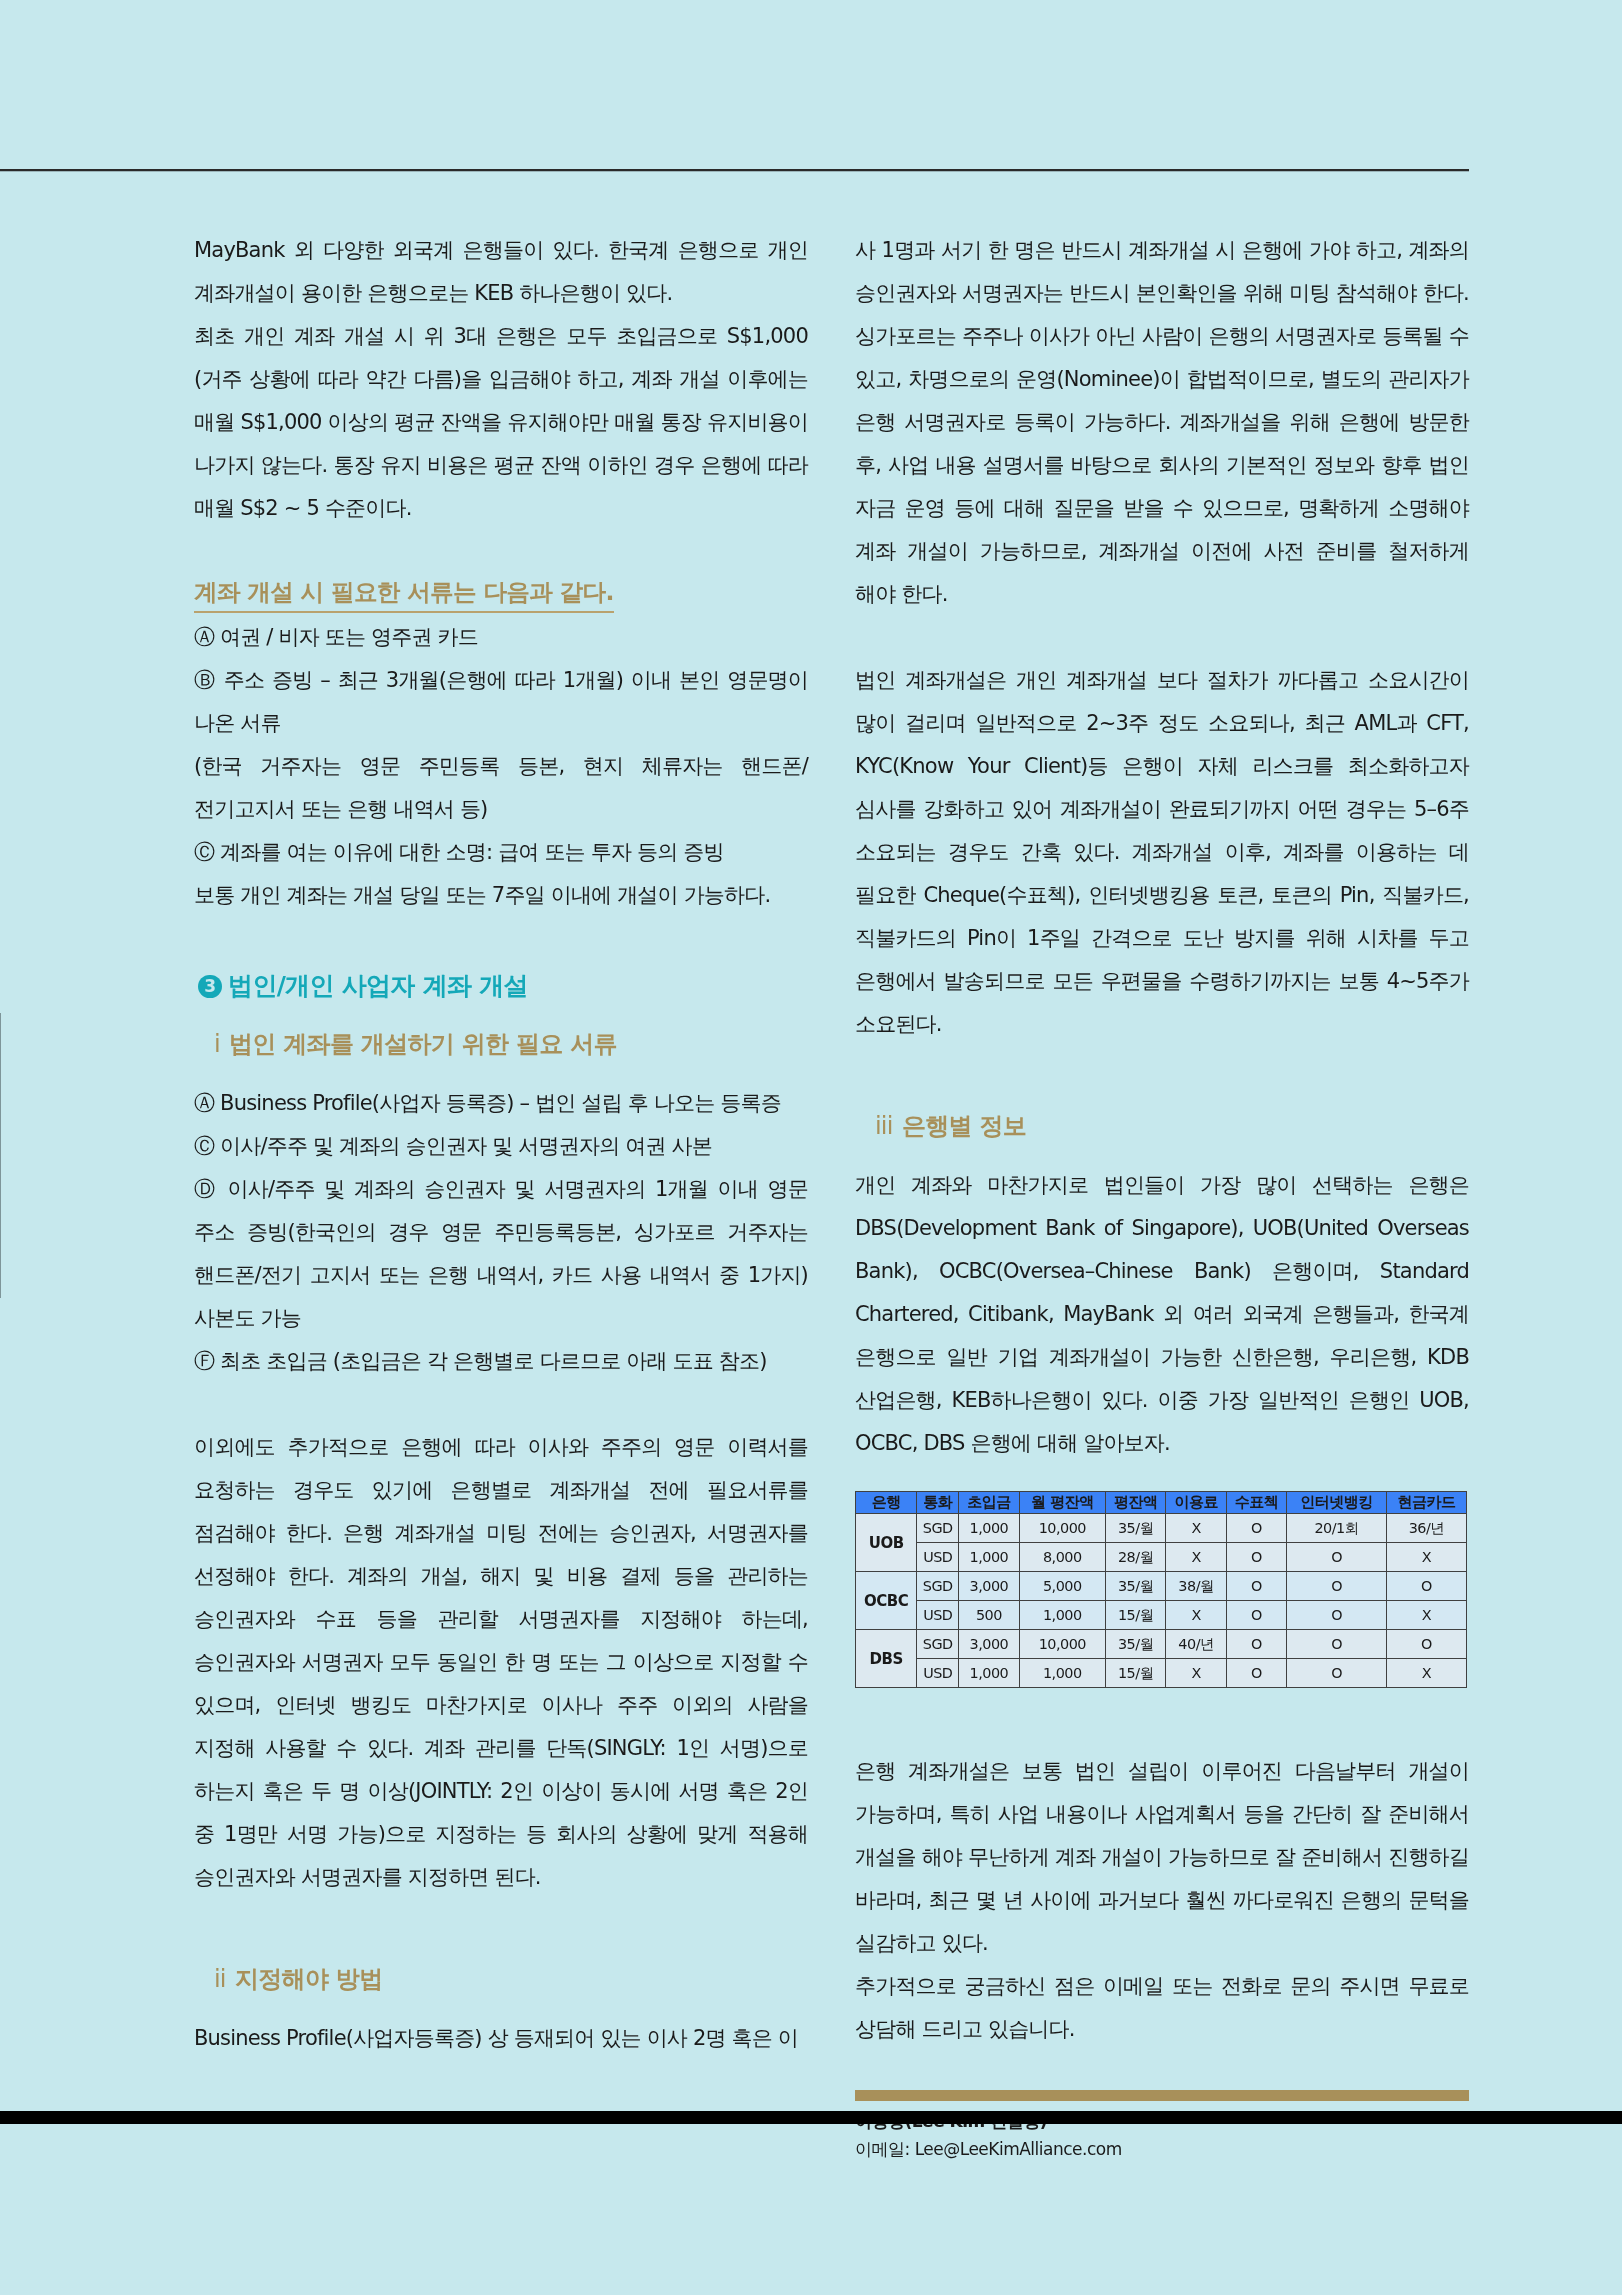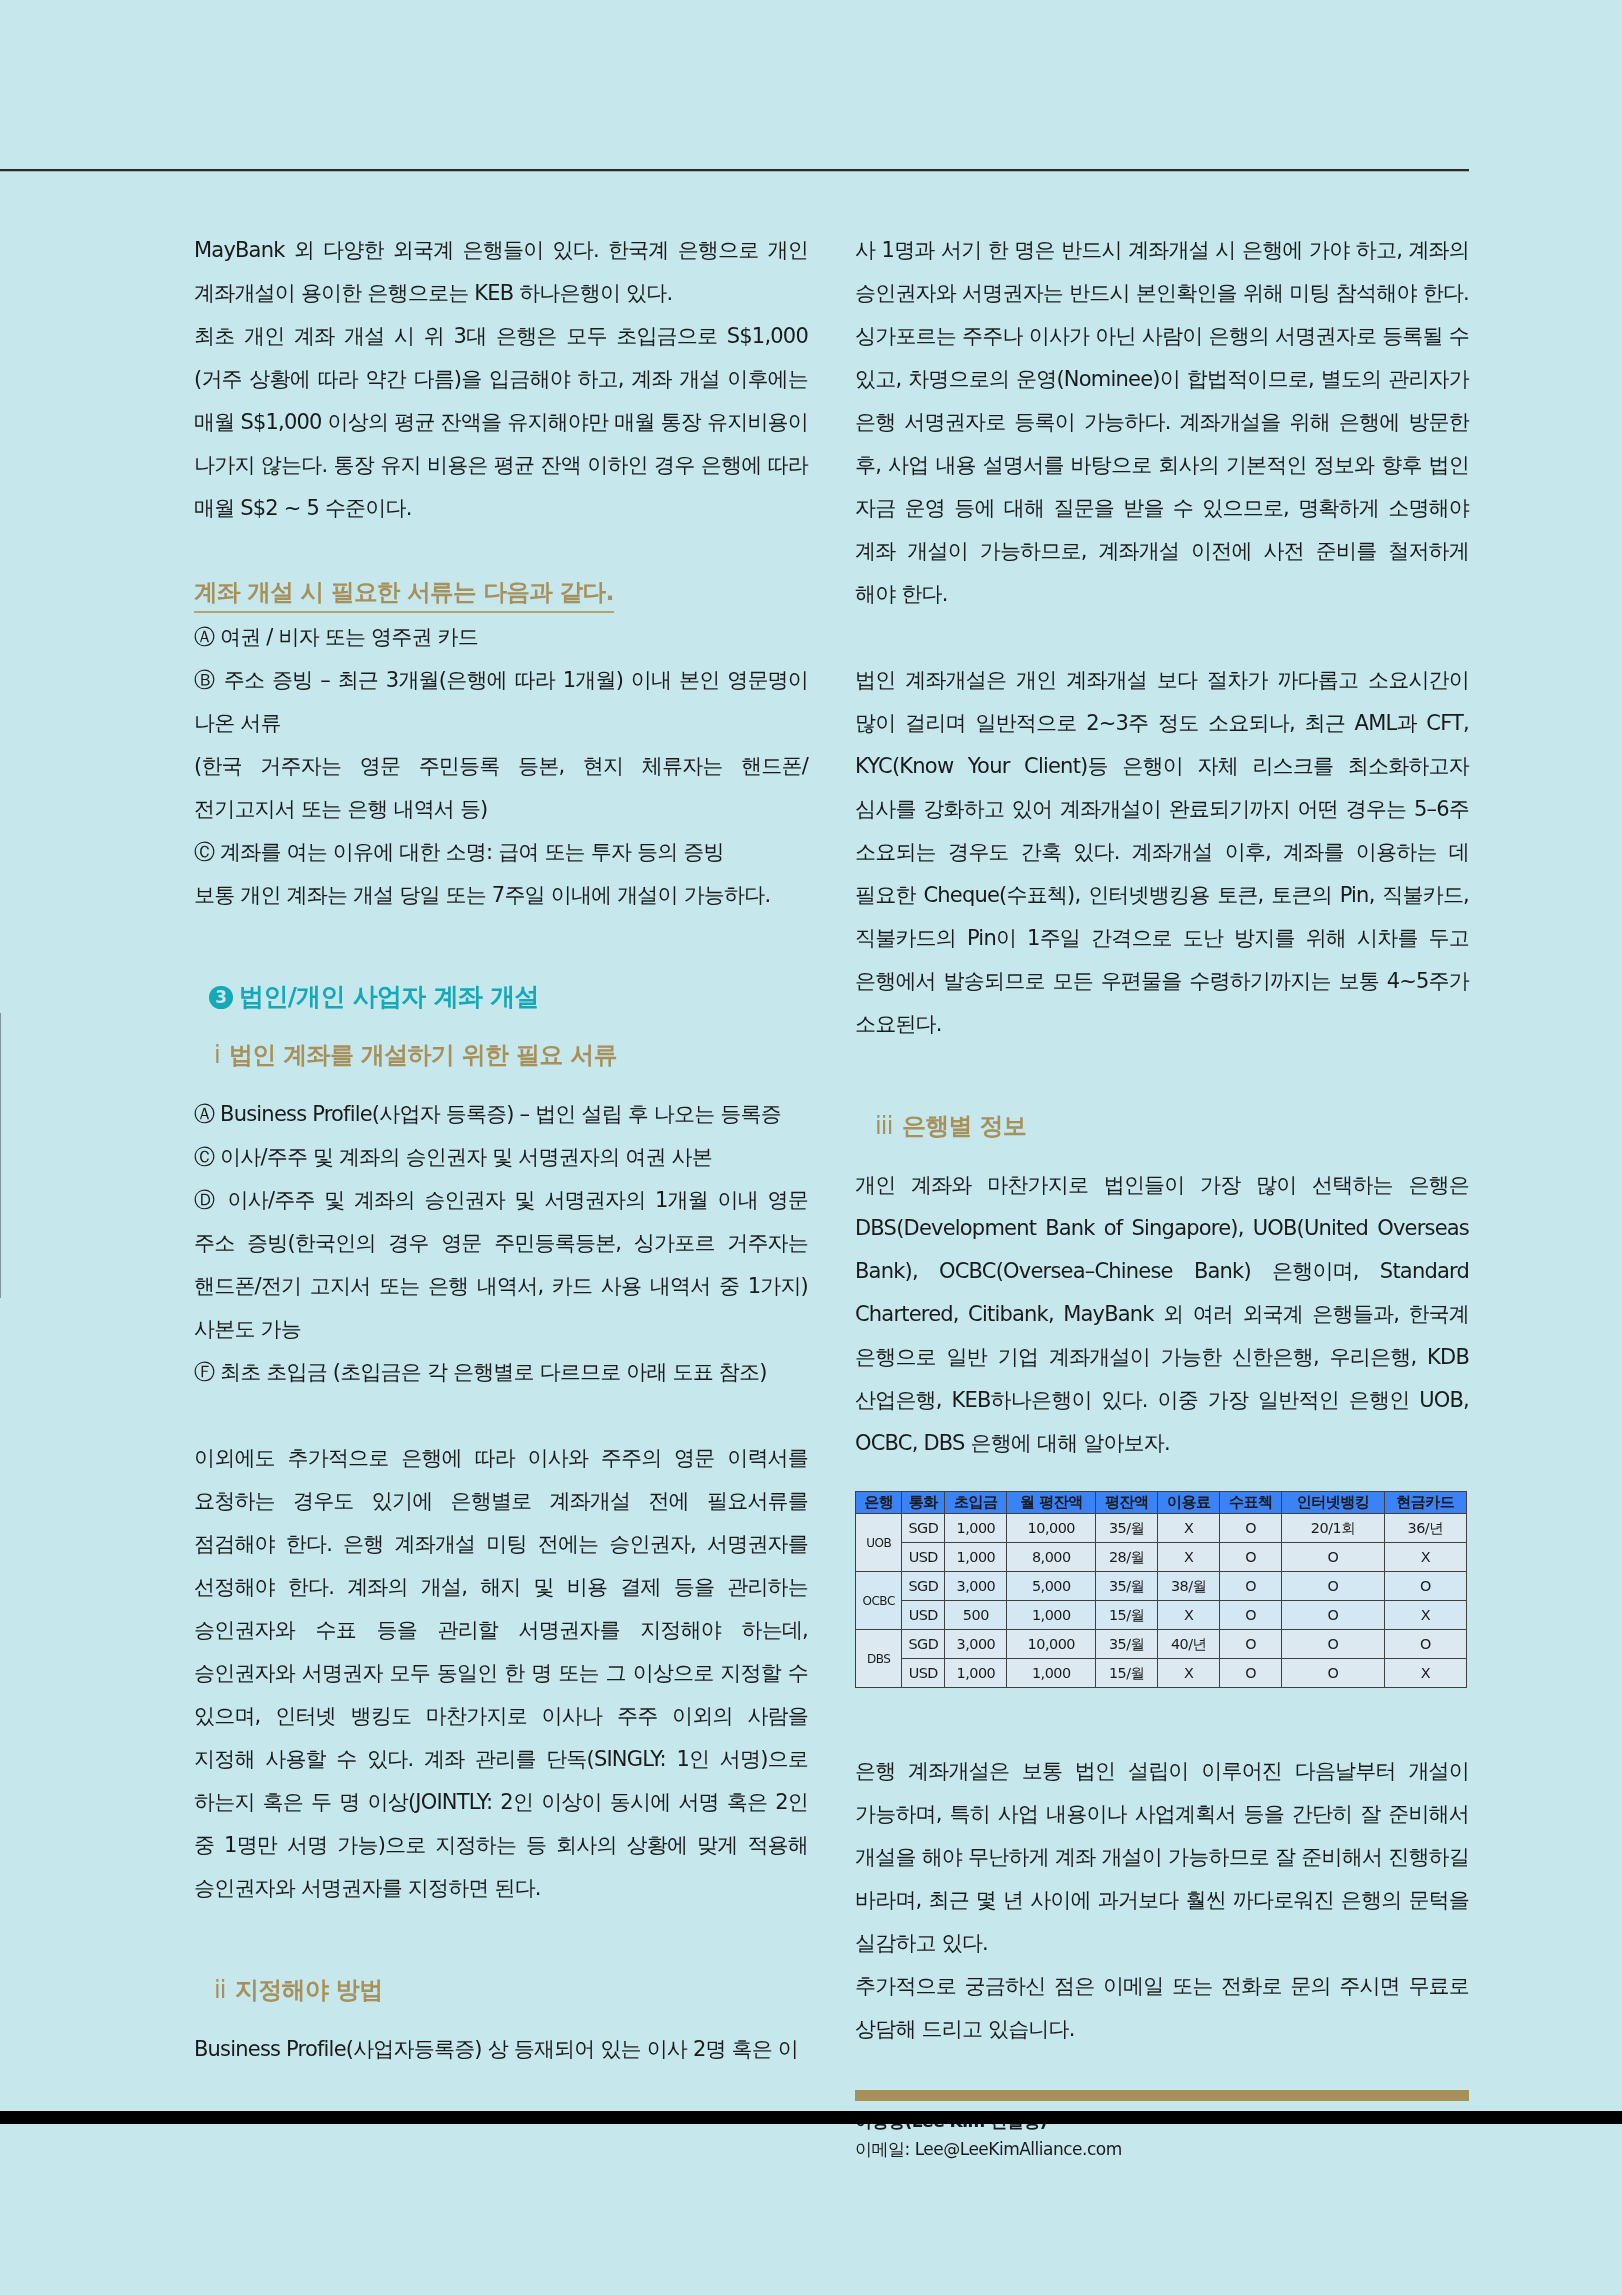--- a/index.html
+++ b/index.html
@@ -37,21 +37,21 @@
     word-break: keep-all;
   }
   .gap { height: 43px; }
   h3.gold-ul {
     margin: 0; font-size: 23.6px; line-height: 43px; font-weight: bold;
     color: #a8905a; display: inline-block;
     border-bottom: 2px solid #b9a26e; line-height: 38px; margin-bottom: 2.6px;
     letter-spacing: -0.7px;
   }
   h2.teal {
-    margin: 15px; font-size: 25px; line-height: 43px; font-weight: bold;
+    margin: 4px; font-size: 25px; line-height: 43px; font-weight: bold;
     color: #14a8b8; letter-spacing: -0.7px;
   }
   h3.gold {
     margin: 16px; font-size: 24px; line-height: 43px; font-weight: bold;
     color: #a8905a; letter-spacing: -0.7px;
   }
   .num-circle {
     display: inline-block; width: 23.6px; height: 23.6px; border-radius: 50%;
     background: #14a8b8; color: #c6e8ed; font-size: 17px; line-height: 23.6px;
     text-align: center; vertical-align: 2px; margin-right: 6.5px;
@@ -62,21 +62,21 @@
   table.bank {
     width: 612px; border-collapse: collapse; font-size: 14.4px;
     letter-spacing: -0.5px;
   }
   table.bank th, table.bank td {
     border: 1.3px solid #404040; text-align: center; padding: 0; height: 28px;
   }
   table.bank th { background: #3b82f6; font-weight: bold; height: 21px; font-size: 15px; }
   table.bank tr.uob td, table.bank tr.dbs td { background: #dde9f0; }
   table.bank tr.ocbc td { background: #d4e8f3; }
-  table.bank td.bank-name { font-weight: normal; font-size: 12px; }
+  table.bank td.bank-name { font-weight: bold; font-size: 15px; }
   
   .author-bar {
     width: 614px; height: 11px; background: #a8905a; margin-top: 0;
   }
   .author-name { font-size: 17px; font-weight: bold; line-height: 27.5px; margin-top: 7px; letter-spacing: -0.5px; }
   .author-email { font-size: 17px; line-height: 27.5px; letter-spacing: -0.5px; }
 </style>
 </head>
 <body>
 

